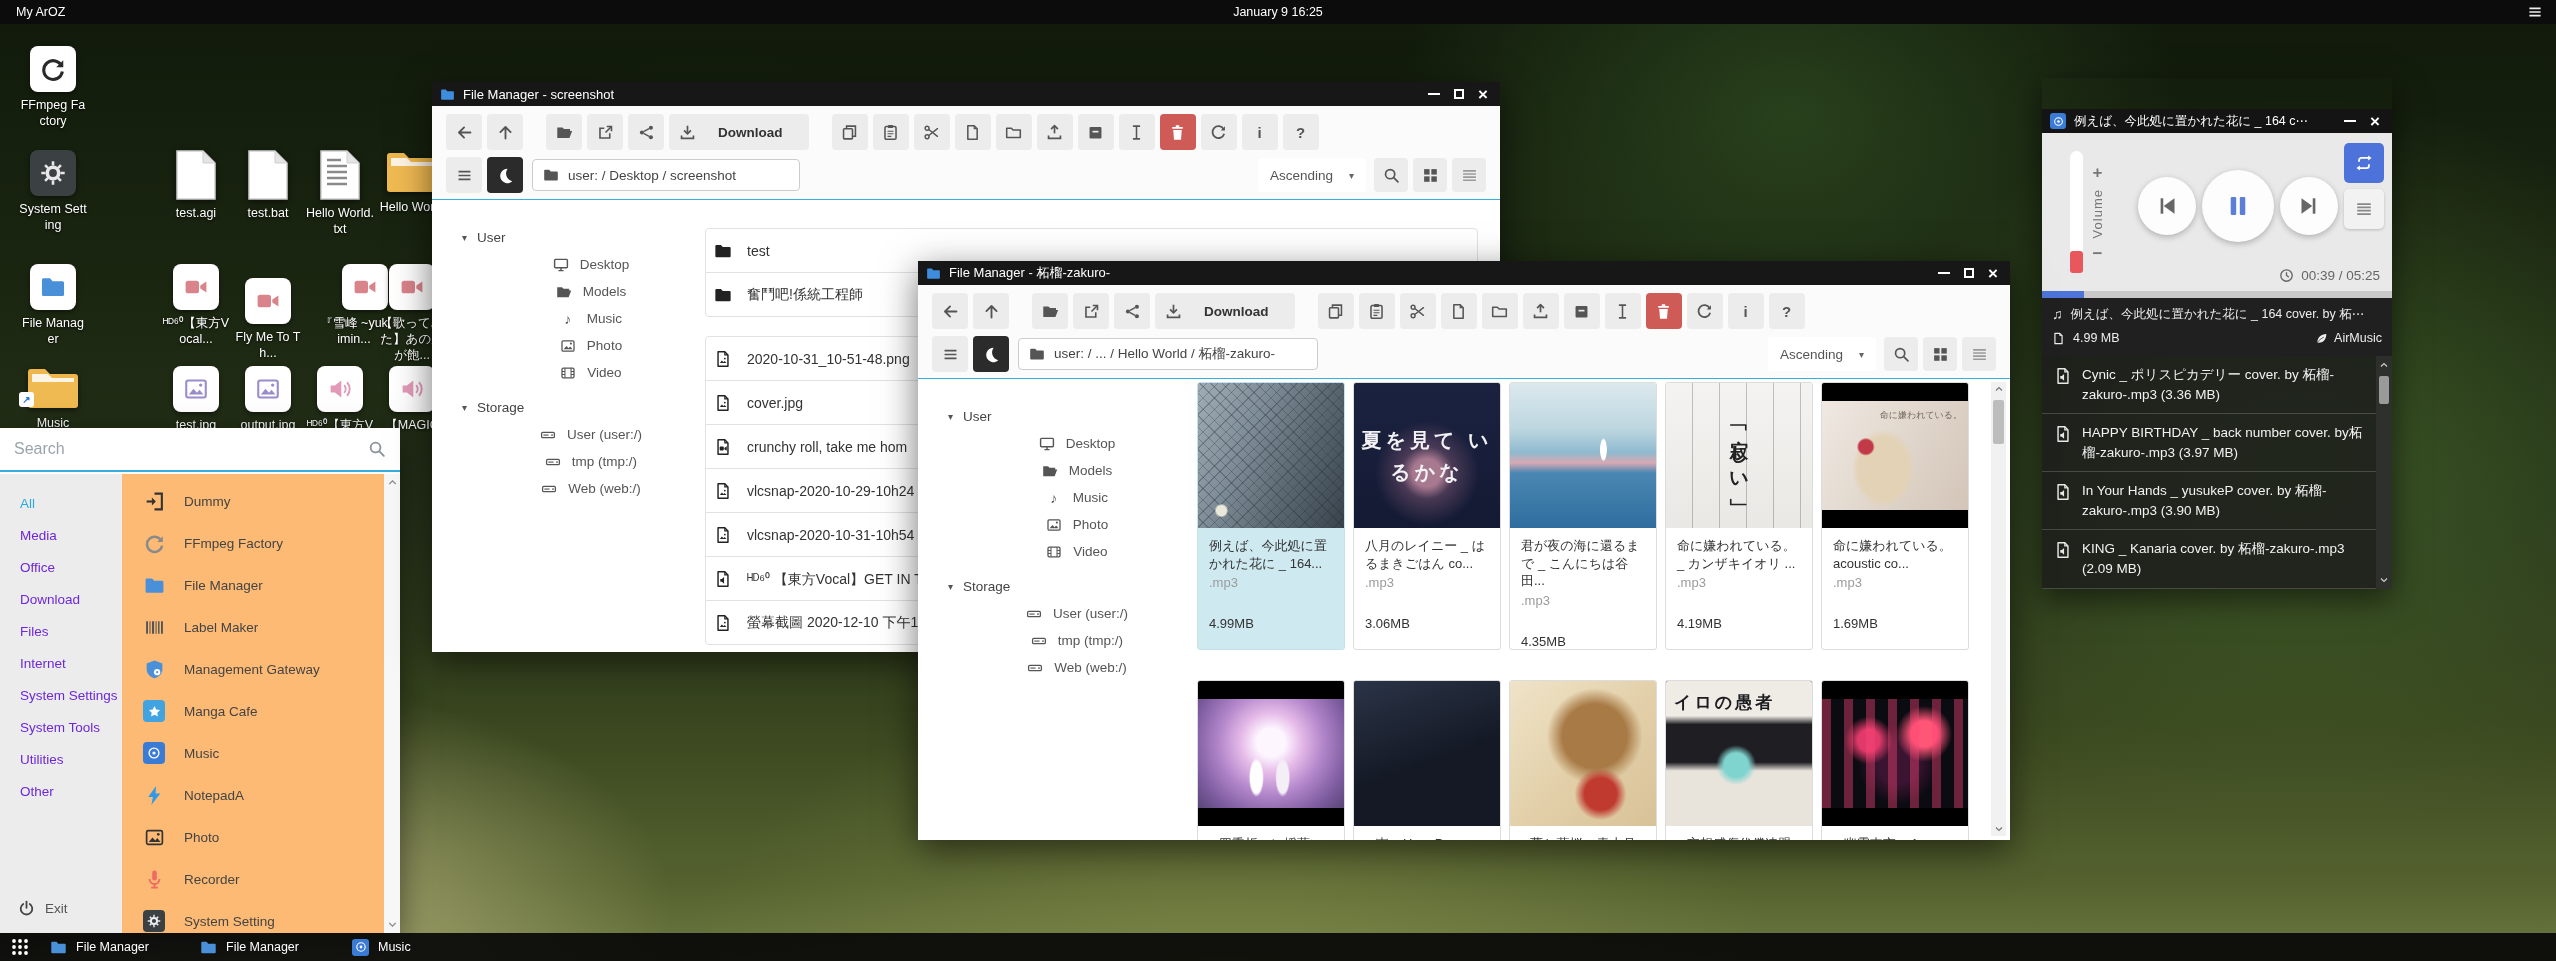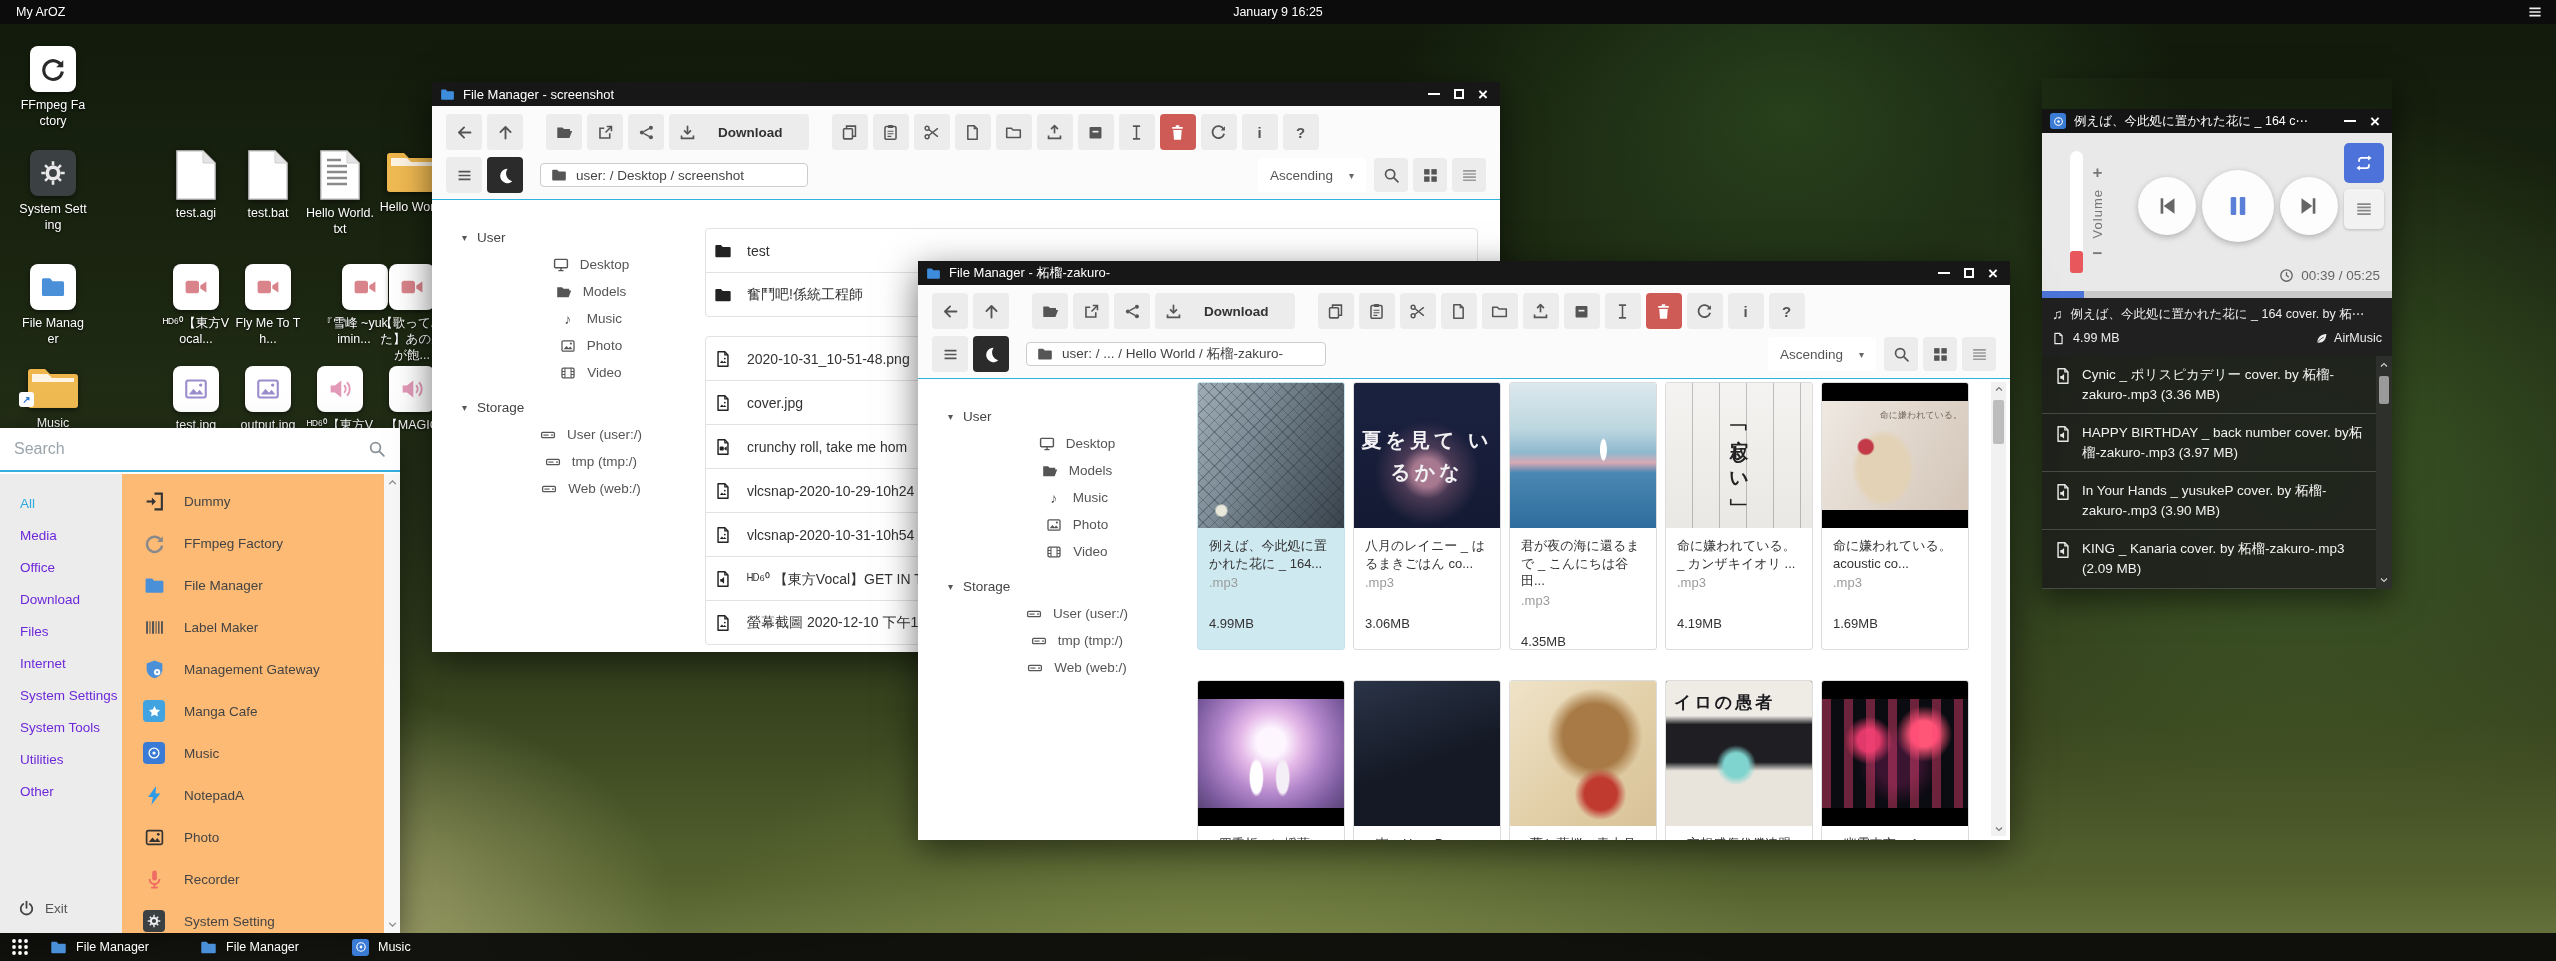--- a/index.html
+++ b/index.html
@@ -77,22 +77,22 @@
   .tb-row.r2 { margin-top:7px; }
   .tb-btn { height:36px; min-width:36px; border:none; border-radius:4px; background:#ececec; color:#555;
     display:flex; align-items:center; justify-content:center; margin-right:5px; cursor:pointer; font-family:inherit; }
   .tb-btn svg { width:17px; height:17px; }
   .tb-btn.txtic { font-size:15px; font-weight:bold; color:#555; }
   .tb-btn.danger { background:#cf5b56; color:#fff; }
   .tb-btn.darkbtn { background:#2b2b2b; color:#fff; }
   .tb-sp { width:18px; }
   .dl-btn { padding:0 26px 0 10px; }
   .dl-btn .dl-label { font-size:13.5px; font-weight:bold; color:#333; margin-left:22px; }
-  .pathfield { height:24px; background:#fff; border:1px solid #ccc; border-radius:4px; display:flex;
-    align-items:center; padding:0 10px; margin-left:12px; }
+  .pathfield { height:32px; background:#fff; border:1px solid #ccc; border-radius:4px; display:flex;
+    align-items:center; padding:0 10px; margin-left:4px; }
   .pathfield svg { width:16px; height:16px; color:#555; margin-right:9px; }
   .pathfield input { border:none; outline:none; font-size:13.5px; color:#444; font-family:inherit; background:transparent; }
   .tb-right { margin-left:auto; display:flex; align-items:center; }
   .sortbox { height:34px; background:#fff; border-radius:3px; display:flex; align-items:center; padding:0 12px;
     font-size:13.5px; color:#555; margin-right:8px; cursor:pointer; }
   .sortbox .caret { margin-left:16px; font-size:10px; color:#666; }
 
   .fm-body { position:absolute; left:0; right:0; bottom:0; display:flex; background:#fff; overflow:hidden; }
   .fm-side { width:270px; padding:24px 0 0 30px; flex:none; }
   .tree-head { display:flex; align-items:center; font-size:13.5px; color:#444; height:27px; cursor:pointer; }
@@ -544,21 +544,21 @@
   </div>
 
   <div class="dicon" style="left:148px; top:264px;">
     <span class="tile" style="color:#d9838a;">
         <svg>
           <use href="#i-camera"></use>
         </svg>
       </span>
     <span class="lbl">ᴴᴰ⁶⁰【東方Vocal...</span>
   </div>
-  <div class="dicon" style="left:220px; top:264px;">
+  <div class="dicon" style="left:220px; top:278px;">
     <span class="tile" style="color:#d9838a;">
         <svg>
           <use href="#i-camera"></use>
         </svg>
       </span>
     <span class="lbl">Fly Me To Th...</span>
   </div>
   <div class="dicon" style="left:292px; top:264px;align-items:flex-end;">
     <span class="tile" style="color:#d9838a;">
         <svg>

